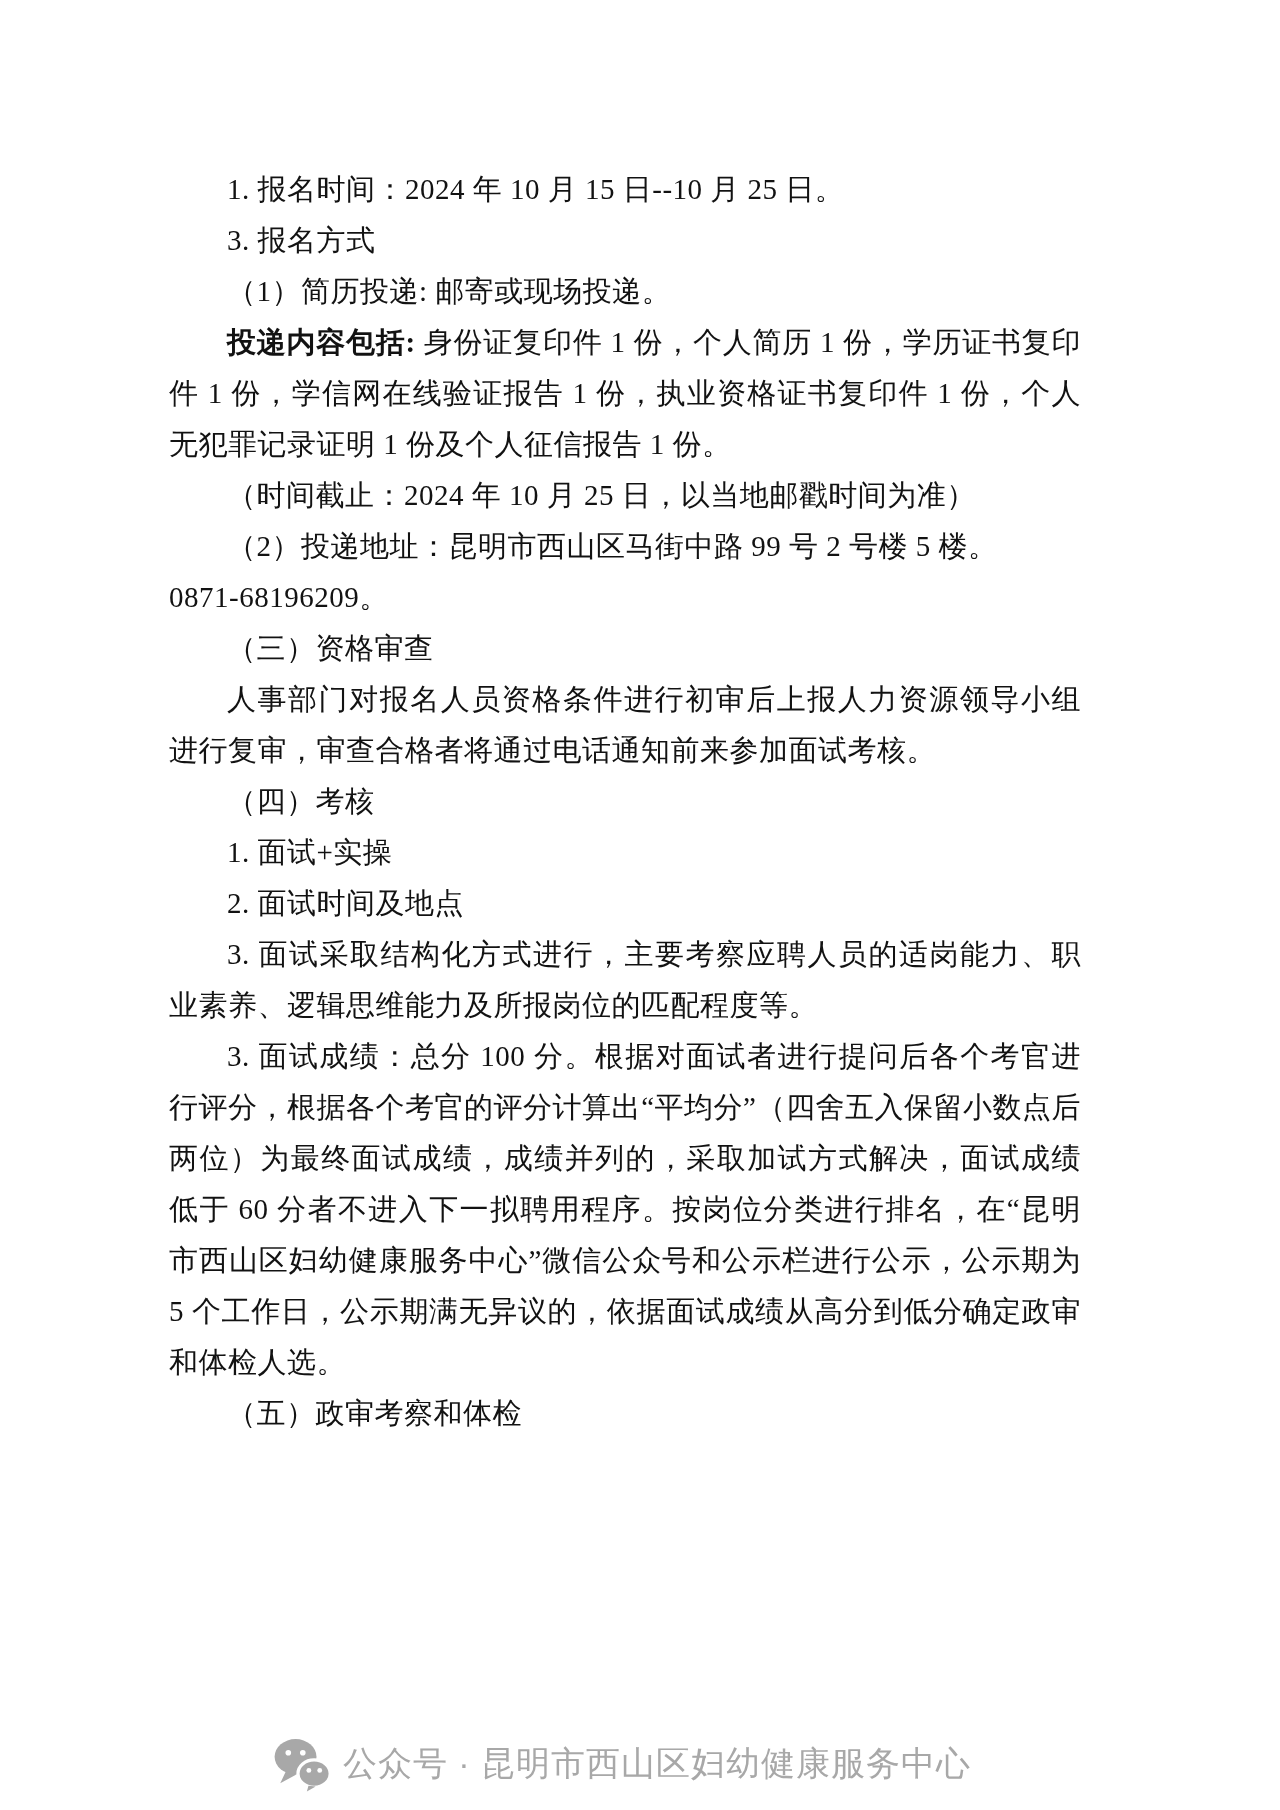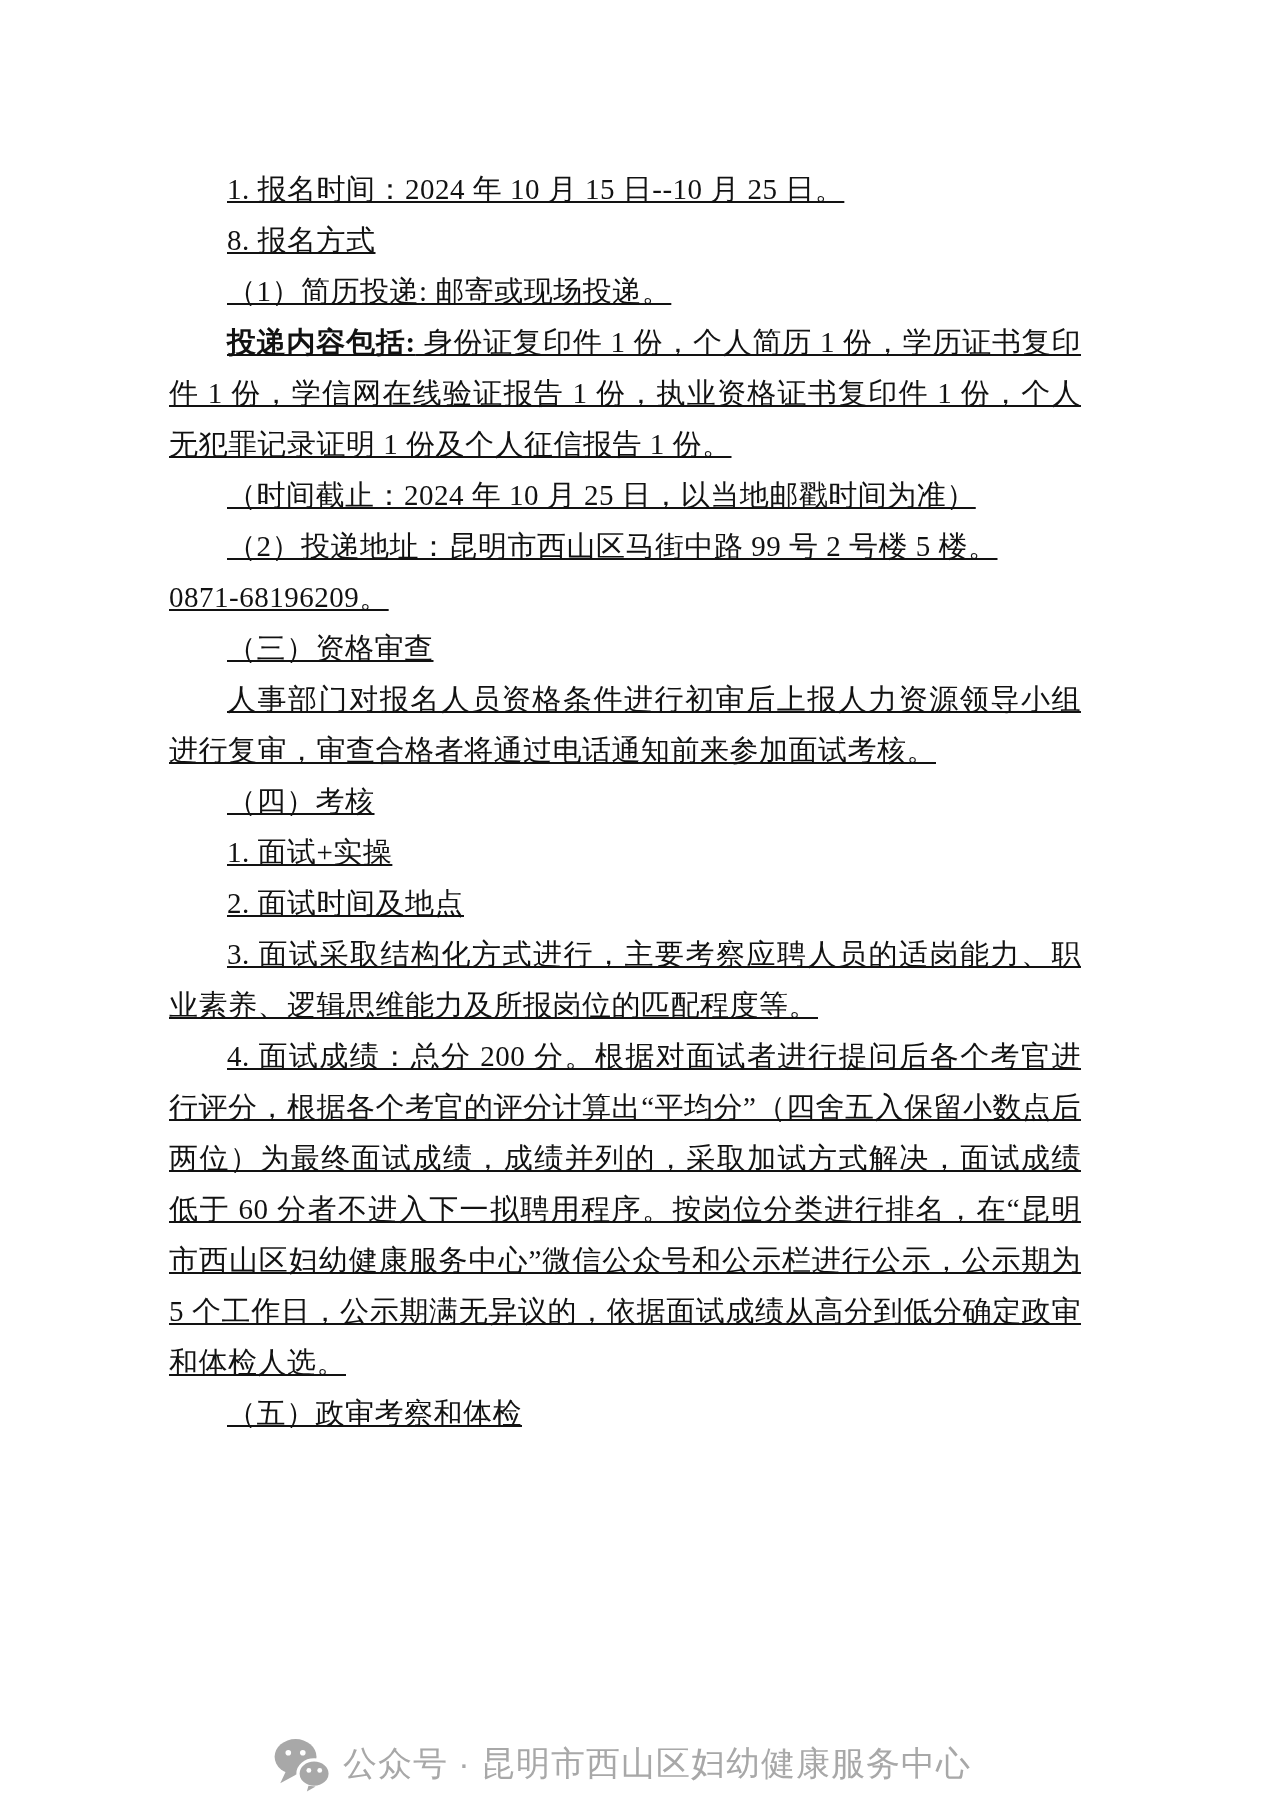--- a/index.html
+++ b/index.html
@@ -18,21 +18,20 @@
   .doc {
     position: absolute;
     left: 169px;
     top: 164px;
     width: 912px;
     font-size: 29px;
     line-height: 51px;
     text-align: justify;
     text-justify: inter-character;
     letter-spacing: 0.5px;
-    text-decoration: underline;
   }
   .doc p {
     margin: 0;
     padding: 0;
   }
   .indent {
     text-indent: 2em;
   }
   .stretch {
     text-align-last: justify;
@@ -64,33 +63,33 @@
     font-size: 34px;
     letter-spacing: 1px;
     white-space: nowrap;
   }
 </style>
 </head>
 <body>
 
 <div class="doc">
   <p class="indent">1. 报名时间：2024 年 10 月 15 日--10 月 25 日。</p>
-  <p class="indent">8. 报名方式</p>
+  <p class="indent">3. 报名方式</p>
   <p class="indent">（1）简历投递: 邮寄或现场投递。</p>
   <p class="indent bold-lead"><b>投递内容包括:</b><span> 身份证复印件 1 份，个人简历 1 份，学历证书复印件 1 份，学信网在线验证报告 1 份，执业资格证书复印件 1 份，个人无犯罪记录证明 1 份及个人征信报告 1 份。</span></p>
   <p class="indent">（时间截止：2024 年 10 月 25 日，以当地邮戳时间为准）</p>
   <p class="indent">（2）投递地址：昆明市西山区马街中路 99 号 2 号楼 5 楼。</p>
   <p>0871-68196209。</p>
   <p class="indent">（三）资格审查</p>
   <p class="indent">人事部门对报名人员资格条件进行初审后上报人力资源领导小组进行复审，审查合格者将通过电话通知前来参加面试考核。</p>
   <p class="indent">（四）考核</p>
   <p class="indent">1. 面试+实操</p>
   <p class="indent">2. 面试时间及地点</p>
   <p class="indent">3. 面试采取结构化方式进行，主要考察应聘人员的适岗能力、职业素养、逻辑思维能力及所报岗位的匹配程度等。</p>
-  <p class="indent">4. 面试成绩：总分 200 分。根据对面试者进行提问后各个考官进行评分，根据各个考官的评分计算出“平均分”（四舍五入保留小数点后两位）为最终面试成绩，成绩并列的，采取加试方式解决，面试成绩低于 60 分者不进入下一拟聘用程序。按岗位分类进行排名，在“昆明市西山区妇幼健康服务中心”微信公众号和公示栏进行公示，公示期为 5 个工作日，公示期满无异议的，依据面试成绩从高分到低分确定政审和体检人选。</p>
+  <p class="indent">3. 面试成绩：总分 100 分。根据对面试者进行提问后各个考官进行评分，根据各个考官的评分计算出“平均分”（四舍五入保留小数点后两位）为最终面试成绩，成绩并列的，采取加试方式解决，面试成绩低于 60 分者不进入下一拟聘用程序。按岗位分类进行排名，在“昆明市西山区妇幼健康服务中心”微信公众号和公示栏进行公示，公示期为 5 个工作日，公示期满无异议的，依据面试成绩从高分到低分确定政审和体检人选。</p>
   <p class="indent">（五）政审考察和体检</p>
 </div>
 
 <div class="footer">
   <span class="wechat-icon">
     <svg width="58" height="56" viewBox="0 0 72 68" xmlns="http://www.w3.org/2000/svg" aria-hidden="true">
       <ellipse cx="28" cy="25" rx="26" ry="22" fill="#a8a8a8"></ellipse>
       <path d="M16 43 L9 58 L29 47 Z" fill="#a8a8a8"></path>
       <circle cx="19" cy="20" r="3.5" fill="#ffffff"></circle>
       <circle cx="37" cy="20" r="3.5" fill="#ffffff"></circle>

